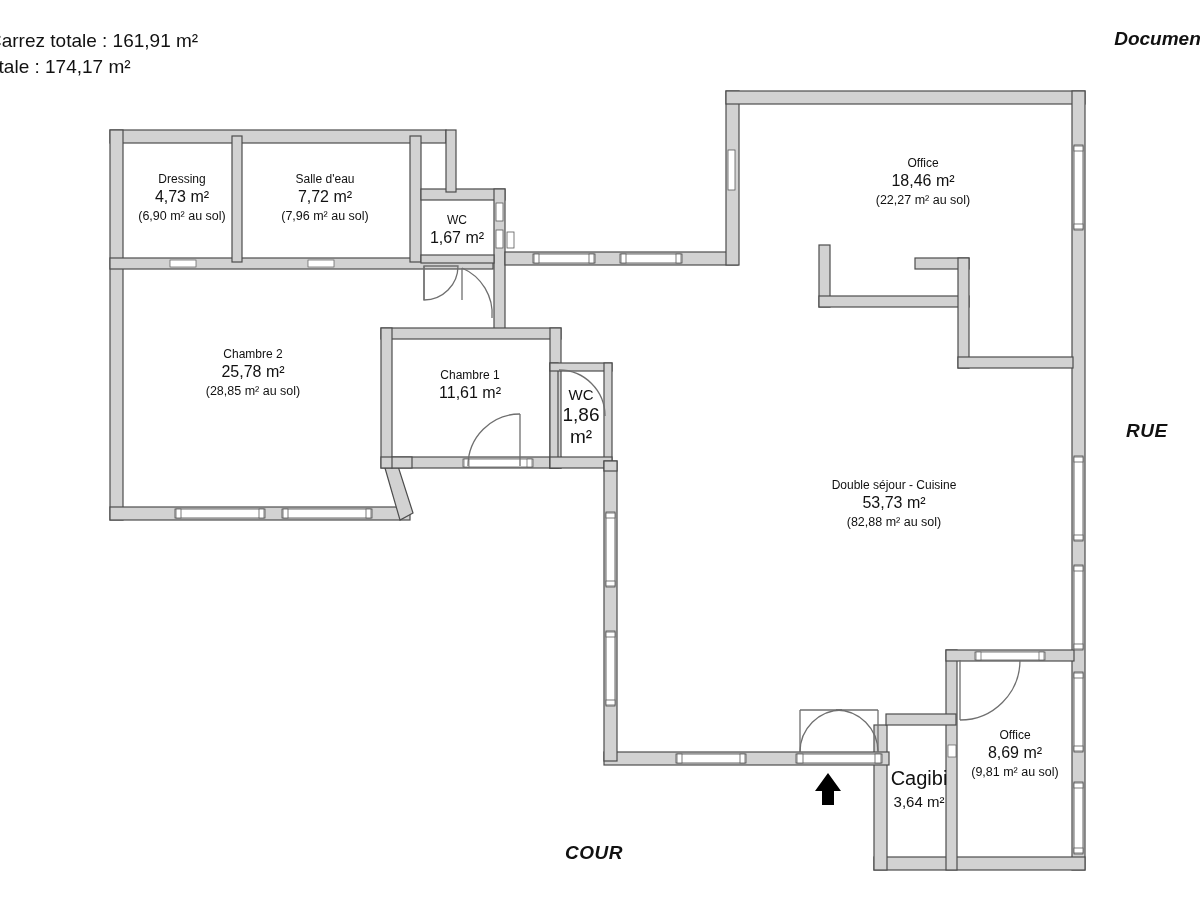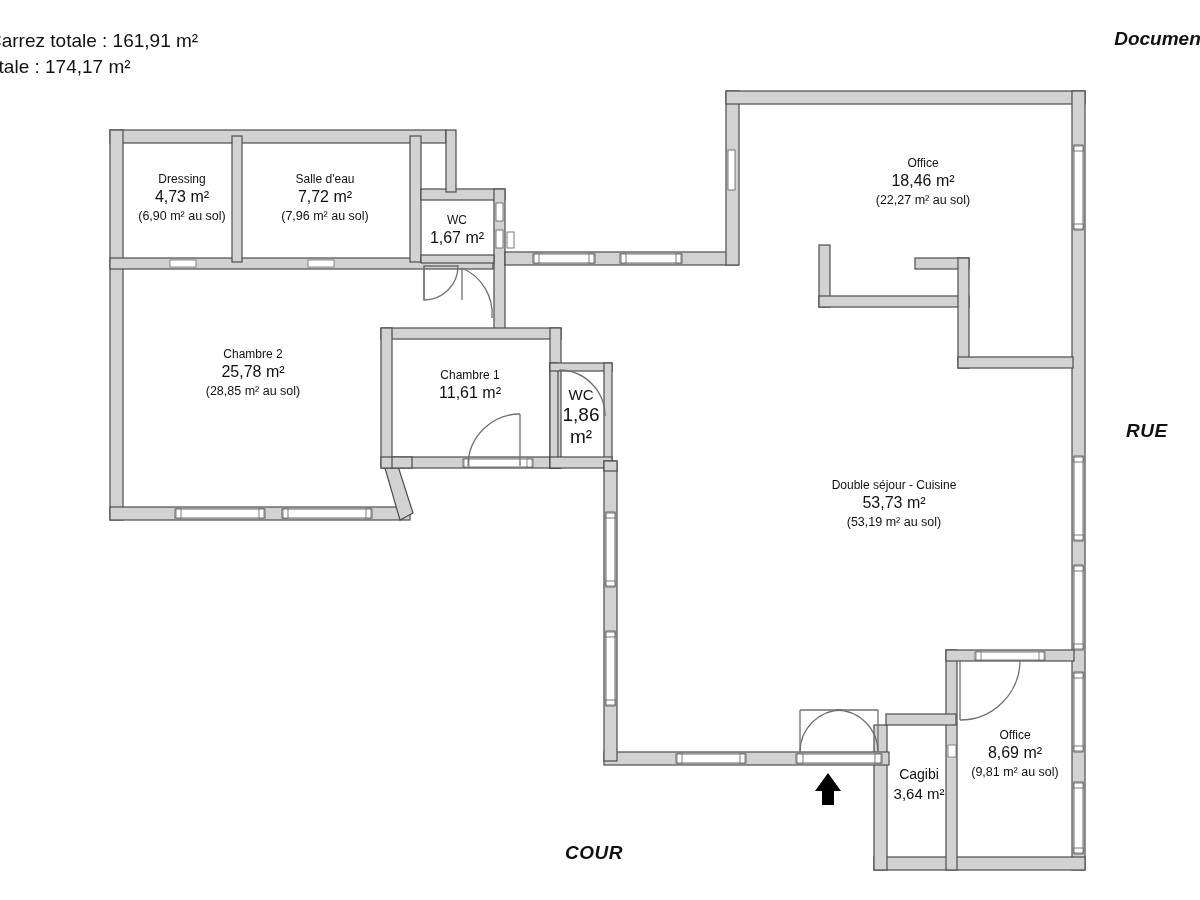--- a/index.html
+++ b/index.html
@@ -63,21 +63,21 @@
     text-align: center;
     line-height: 1.28;
     color: #111;
     white-space: nowrap;
     pointer-events: none;
   }
   .room-label .rl-name { font-size: 12px; display: block; }
   .room-label .rl-area { font-size: 16px; display: block; }
   .room-label .rl-sol  { font-size: 12.5px; display: block; }
 
-  .room-label.small .rl-name { font-size: 14px; }
+  .room-label.small .rl-name { font-size: 20px; }
   .room-label.small .rl-area { font-size: 15px; }
 
   .room-label.tight { line-height: 1.18; }
   .room-label.tight .rl-name { font-size: 15px; }
   .room-label.tight .rl-area { font-size: 19px; }
 
   .rl-center { transform: translateX(-50%); }
 
   svg.plan-svg {
     position: absolute;
@@ -381,21 +381,21 @@
 
   <div class="room-label rl-center" style="left:923px; top:156px;">
     <span class="rl-name">Office</span>
     <span class="rl-area">18,46 m²</span>
     <span class="rl-sol">(22,27 m² au sol)</span>
   </div>
 
   <div class="room-label rl-center" style="left:853px; top:478px;margin-left:41px;">
     <span class="rl-name">Double séjour - Cuisine</span>
     <span class="rl-area">53,73 m²</span>
-    <span class="rl-sol">(53,19 m² au sol)</span>
+    <span class="rl-sol">(82,88 m² au sol)</span>
   </div>
 
   <div class="room-label rl-center small" style="left:919px; top:766px;">
     <span class="rl-name">Cagibi</span>
     <span class="rl-area">3,64 m²</span>
   </div>
 
   <div class="room-label rl-center" style="left:1015px; top:728px;">
     <span class="rl-name">Office</span>
     <span class="rl-area">8,69 m²</span>

